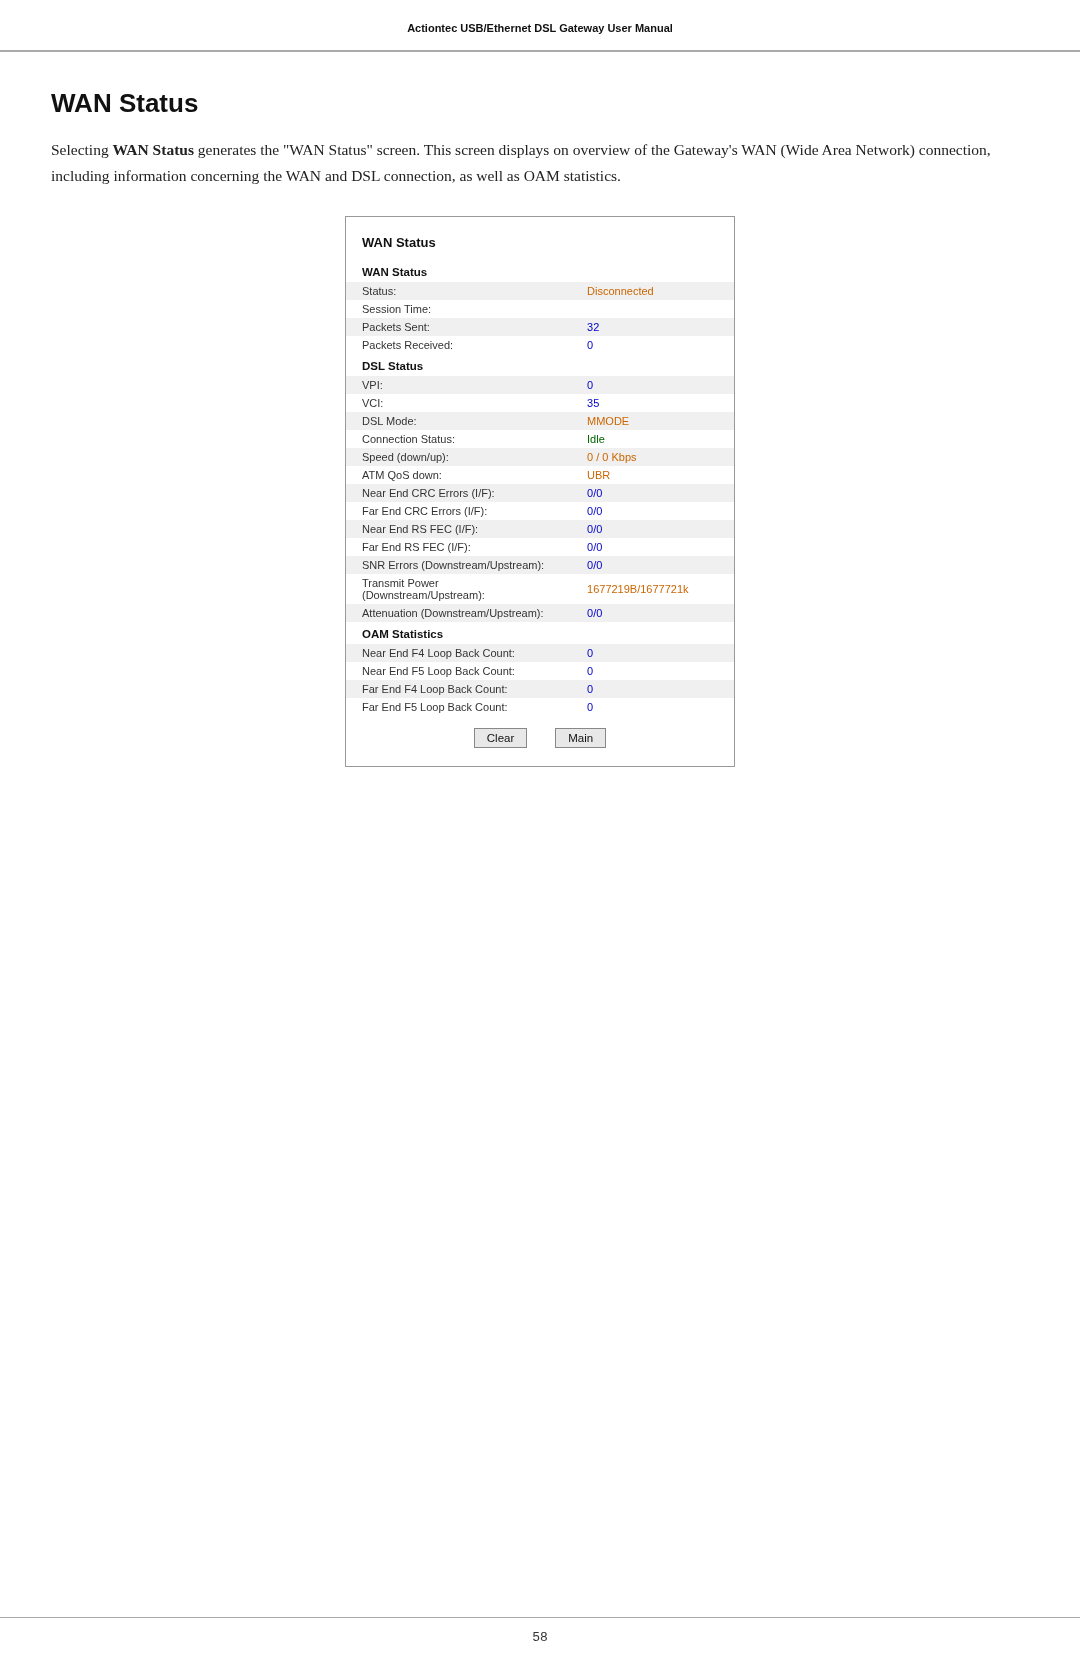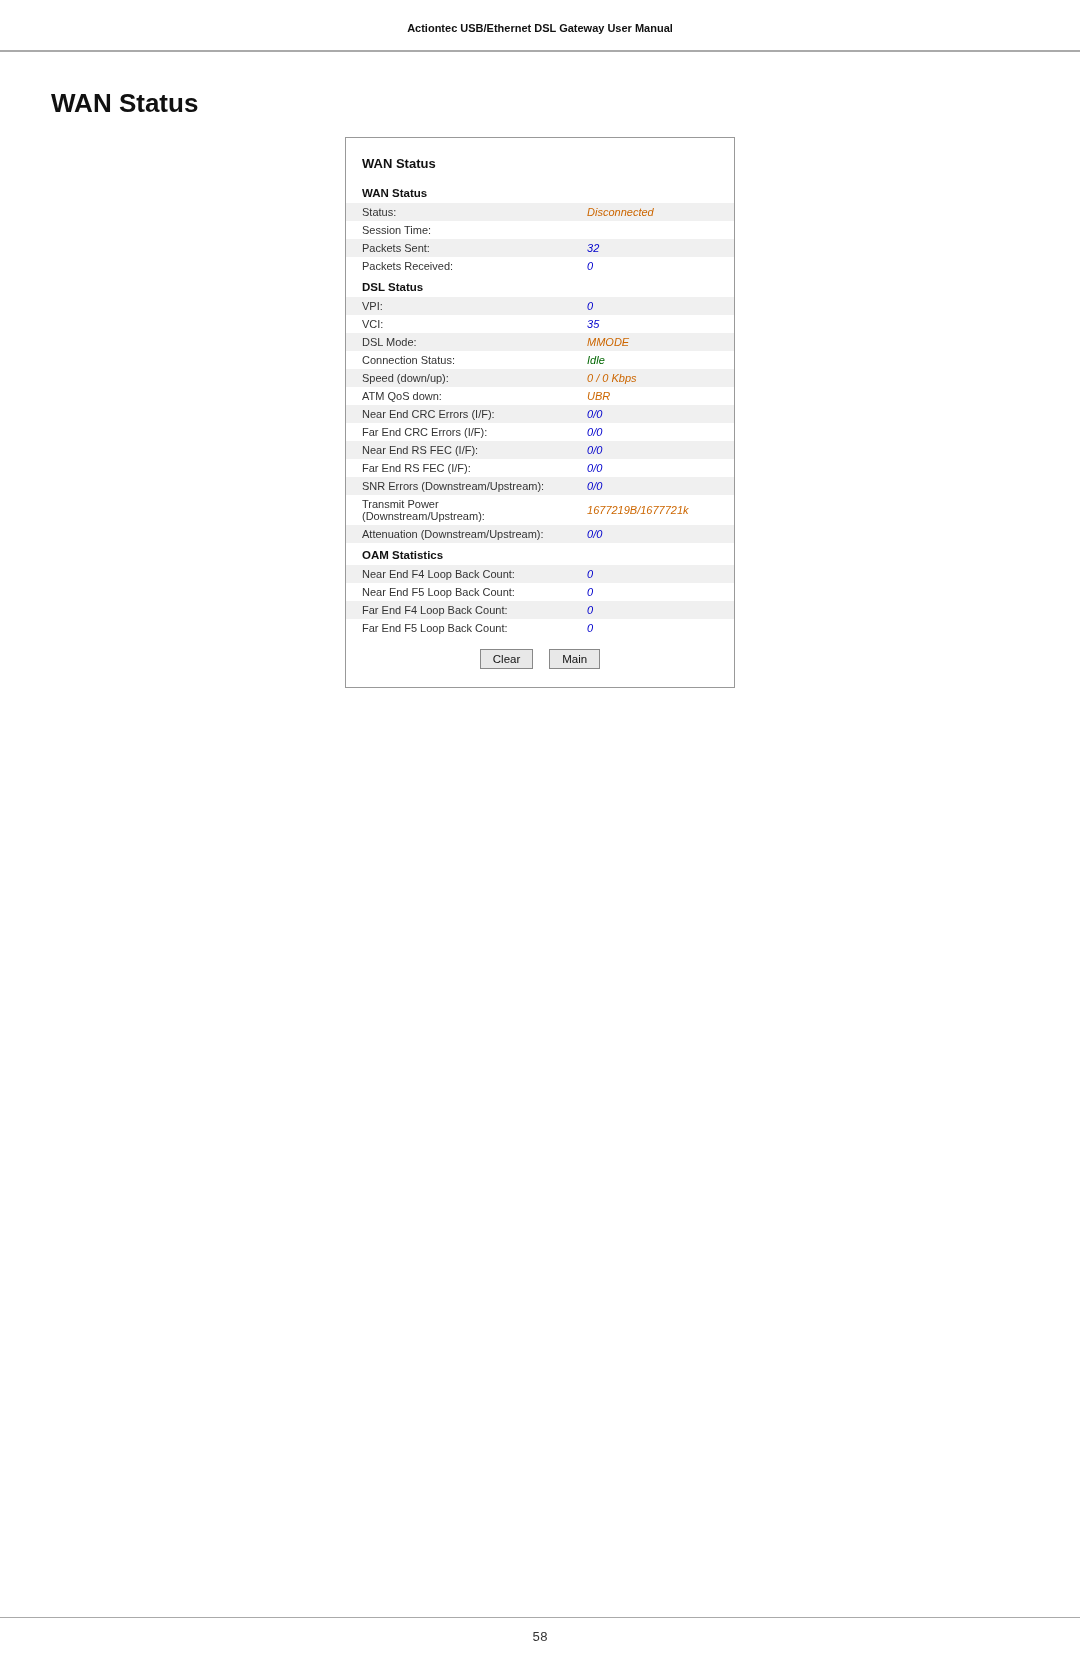--- a/index.html
+++ b/index.html
@@ -95,21 +95,20 @@
     }
 
     .label-cell {
       color: #333;
       width: 58%;
     }
 
     .value-cell {
       color: #cc6600;
       font-size: 11px;
-      font-style: italic;
     }
 
     .value-blue {
       color: #0000cc;
     }
 
     .value-green {
       color: #006600;
     }
 
@@ -123,21 +122,21 @@
     }
 
     .btn {
       font-family: Arial, Helvetica, sans-serif;
       font-size: 11.5px;
       padding: 3px 12px;
       border: 1.5px solid #888;
       background: #e8e8e8;
       color: #111;
       cursor: pointer;
-      margin: 0 6px;
+      margin: 0 12px;
     }
 
     .page-footer {
       position: absolute;
       bottom: 24px;
       width: 100%;
       text-align: center;
       font-family: Liberation Mono, monospace;
       font-size: 13px;
       color: #333;
@@ -151,20 +150,23 @@
 <div>
   <div class="page-header">
     <span class="page-header-title">Actiontec USB/Ethernet DSL Gateway User Manual</span>
   </div>
 </div>
 
 <div class="page-content">
 
   <h1 class="section-heading">WAN Status</h1>
 
+  <p class="intro-text">
+    Selecting <strong>WAN Status</strong> generates the "WAN Status" screen. This screen displays on overview of the Gateway's WAN (Wide Area Network) connection, including information concerning the WAN and DSL connection, as well as OAM statistics.
+  </p>
 
   <div class="wan-box">
     <div class="wan-box-title">WAN Status</div>
 
     <div class="section-label">WAN Status</div>
 
     <table class="status-table">
       <tbody id="wan-rows">
           <tr>
             <td class="label-cell">Status:</td>

